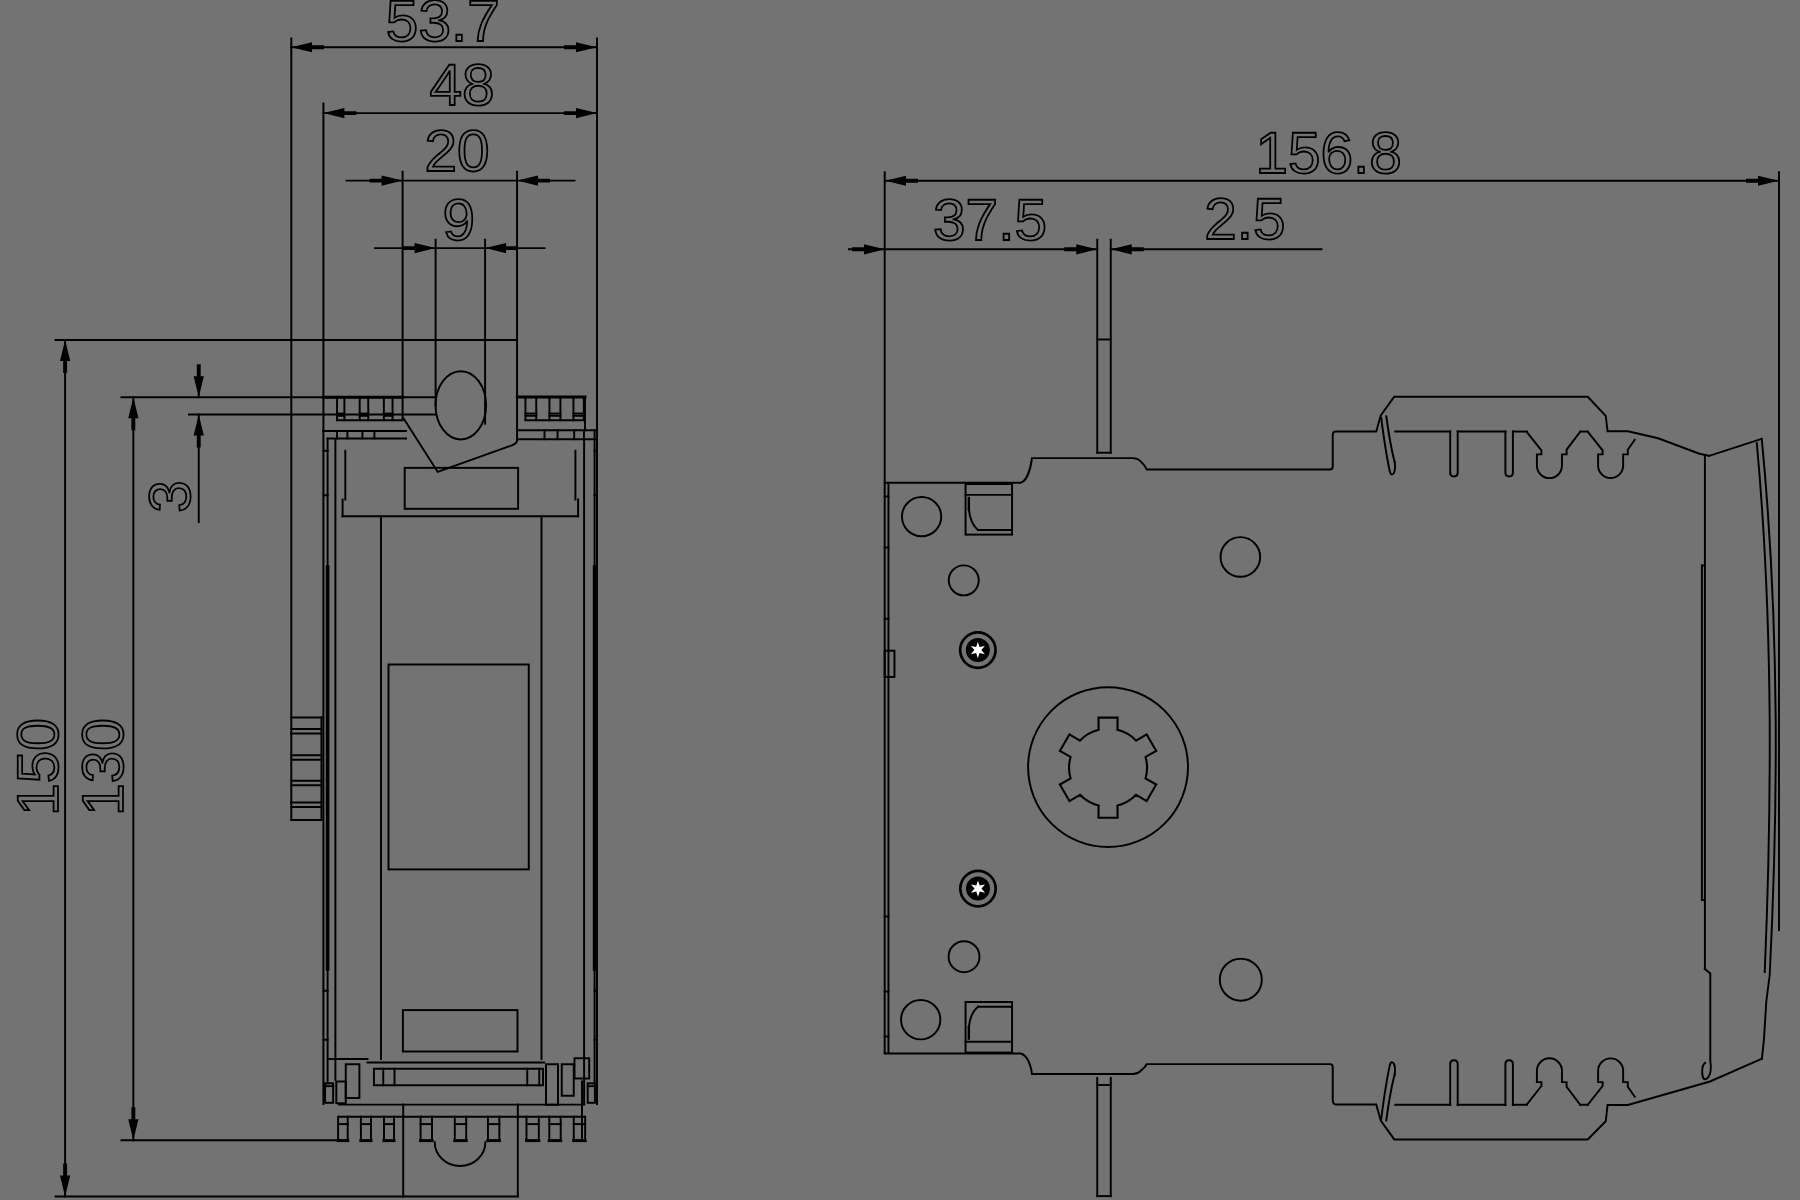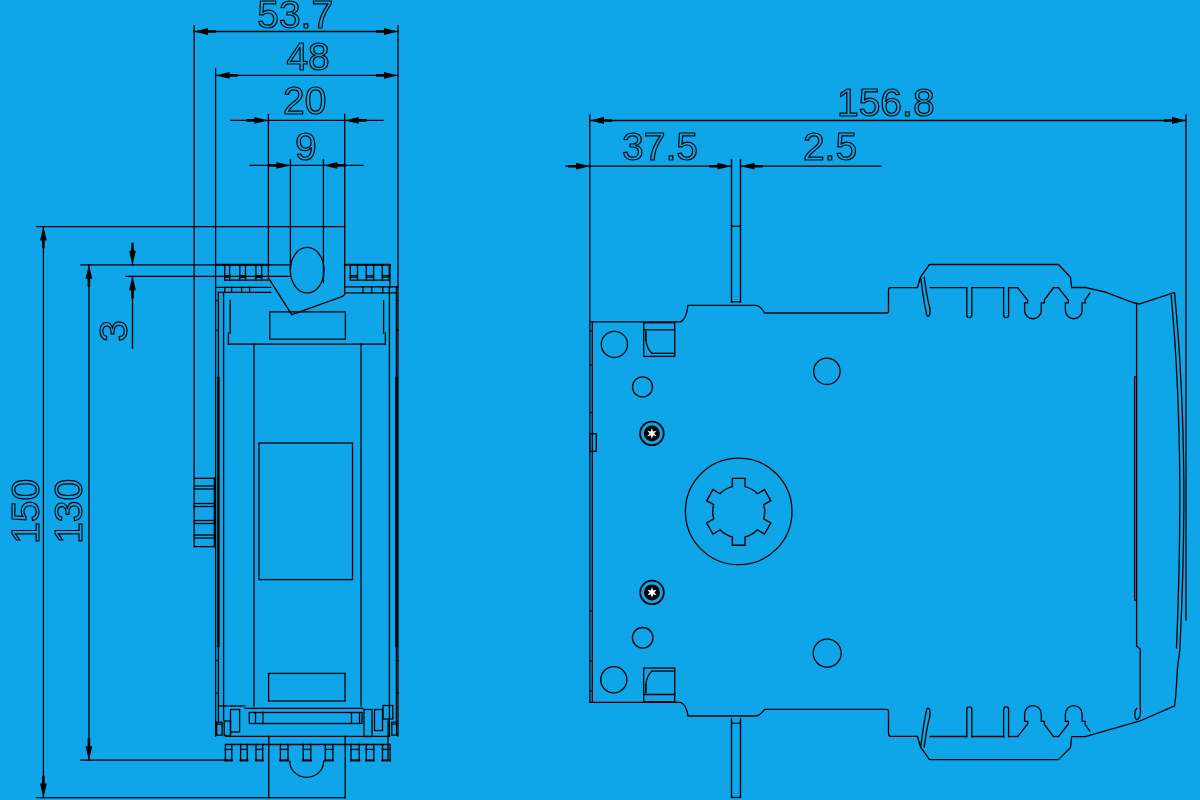--- a/index.html
+++ b/index.html
@@ -1,16 +1,16 @@
 <!DOCTYPE html>
 <html><head>
 <meta charset="utf-8">
 <style>
 html,body{margin:0;padding:0;background:#fff;}
-#page{width:1200px;height:800px;background:#0ea5e9;position:relative;overflow:hidden;}
+#page{width:1200px;height:800px;background:#737373;position:relative;overflow:hidden;}
 svg{display:block}
 text.dim{font-family:"Liberation Sans",sans-serif;fill:none;stroke:#000;stroke-width:1.2;}
 </style>
 </head>
 <body>
 
 <div id="page">
 <svg width="1200" height="800" viewBox="0 0 1200 800" fill="none" stroke="#000" stroke-linecap="square">
 
 <g>

